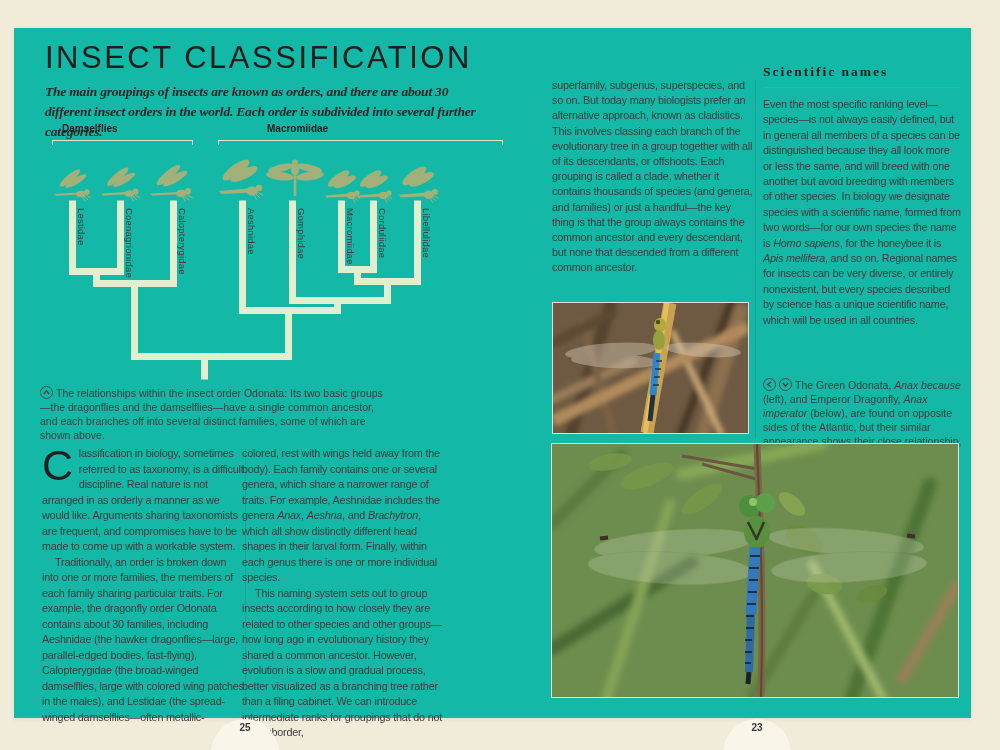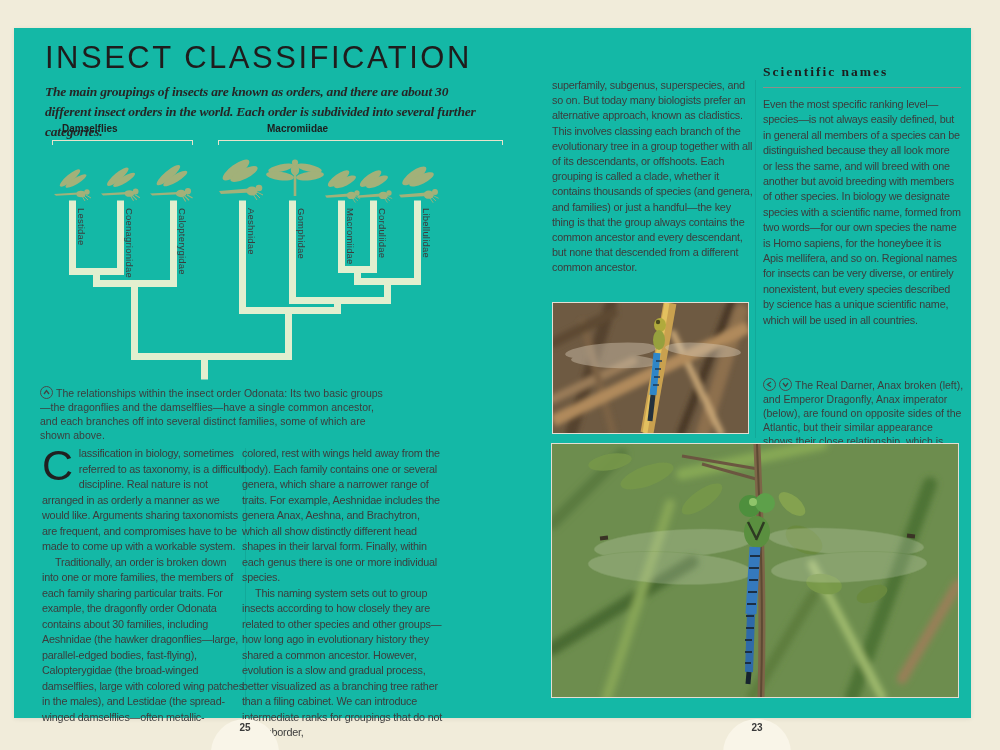--- a/index.html
+++ b/index.html
@@ -9,21 +9,21 @@
   .title{font-size:31px;font-weight:300;letter-spacing:2.5px;color:#1f1c1c;white-space:nowrap}
   .intro{font-family:"Liberation Serif",serif;font-style:italic;font-weight:600;font-size:13.5px;line-height:20px;letter-spacing:-.2px;color:#262626}
   .grp{font-size:10px;font-weight:bold;color:#1e1e1e;text-align:left}
   .bracket{border:1px solid #e9e3cb;border-bottom:none;height:5px;box-sizing:border-box}
   .vlabel{font-size:9.5px;color:#3c3c3c;transform-origin:top left;transform:rotate(90deg);white-space:nowrap;letter-spacing:.2px}
   .cap{font-size:10.5px;line-height:14px;color:#3d3d3d}
   .bodycol{font-size:10.8px;line-height:15.5px;letter-spacing:-.2px;color:#3c3c3c}
   .bodycol p{margin:0}
   .indent{text-indent:13px}
   .dropcap{float:left;font-size:43px;line-height:36px;padding:1px 6px 0 0;font-weight:300;color:#202020}
-  .it{}
+  .it{font-style:italic}
   .colrule{width:1px;background:rgba(0,0,0,.08)}
   .sbhead{font-family:"Liberation Serif",serif;font-weight:bold;font-size:13.5px;letter-spacing:2px;color:#1d1d1d}
   .sbrule{height:0;border-top:1px solid #8f8d88}
   .circ-ic{display:inline-block;width:11px;height:11px;border:1px solid #4a4a4a;border-radius:50%;vertical-align:-2px;margin-right:3px}
   .circ-ic svg{display:block}
   .pagetab{position:absolute;width:68px;height:68px;border-radius:50%;background:#f9f5e8;text-align:center;font-size:10px;font-weight:bold;color:#3a3a3a;padding-top:3px;box-sizing:border-box}
   .photo{position:absolute;outline:1px solid #e3dfd3}
   .photo svg{display:block}
 </style>
 </head>
@@ -148,21 +148,21 @@
       <line x1="100" y1="92" x2="97" y2="118" stroke="#23313d" stroke-width="5"></line>
       <path d="M103,58 h6 M102,66 h6 M101,74 h6 M100,82 h6" stroke="#1c3a55" stroke-width="1.4"></path>
     </svg>
   </div>
 
   <div class="abs cap" style="left:749px;top:350px;width:202px">
     <span class="circ-ic"><svg width="11" height="11">
           <polyline points="7,3 3.5,5.5 7,8" fill="none" stroke="#444" stroke-width="1.3"></polyline>
         </svg></span><span class="circ-ic"><svg width="11" height="11">
           <polyline points="3,4 5.5,7.5 8,4" fill="none" stroke="#444" stroke-width="1.3"></polyline>
-        </svg></span><span><span>The Real Darner, </span><span class="it">Anax broken</span><span> (left), and Emperor Dragonfly, </span><span class="it">Anax imperator</span><span> (below), are found on opposite sides of the Atlantic, but their similar appearance shows their close relationship, which is reflected in their scientific names.</span></span>
+        </svg></span><span><span>The Green Odonata, </span><span class="it">Anax because</span><span> (left), and Emperor Dragonfly, </span><span class="it">Anax imperator</span><span> (below), are found on opposite sides of the Atlantic, but their similar appearance shows their close relationship, which is reflected in their scientific names.</span></span>
   </div>
 
   <div class="photo" style="left:538px;top:416px;width:406px;height:253px">
     <svg width="406" height="253" viewBox="0 0 406 253">
       <defs>
           <filter id="b2" x="-20%" y="-20%" width="140%" height="140%">
             <feGaussianBlur stdDeviation="3"></feGaussianBlur>
           </filter>
         </defs>
       <rect width="406" height="253" fill="#6d8d4e"></rect>

